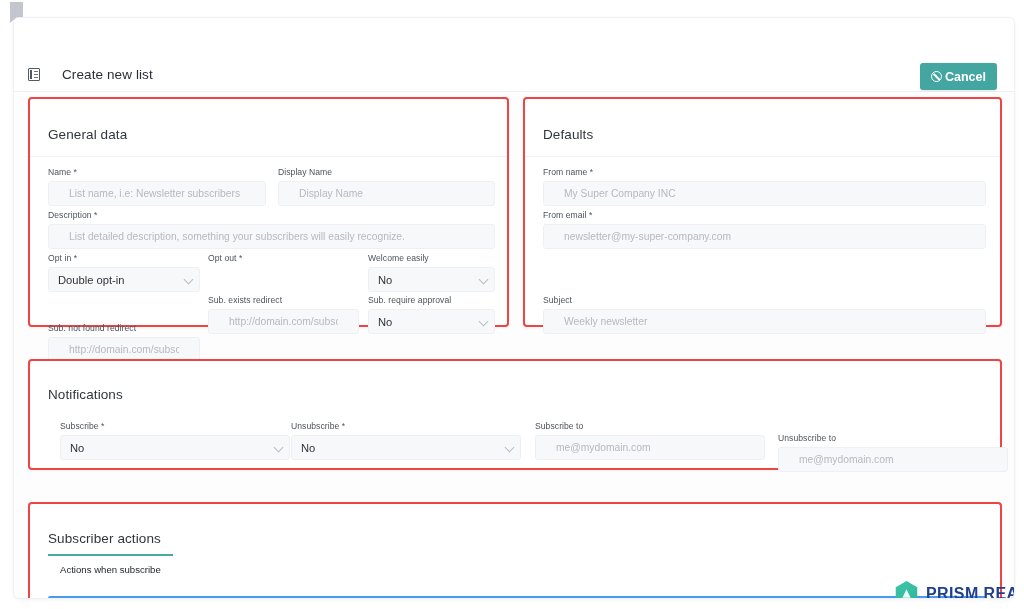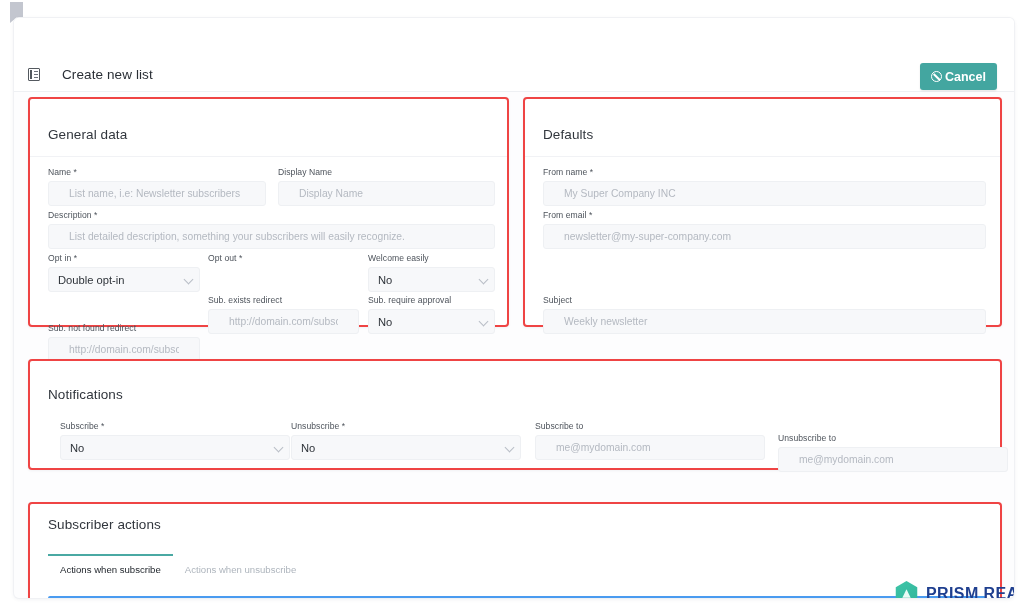--- a/index.html
+++ b/index.html
@@ -325,29 +325,26 @@
         <div class="lbl">Subscribe to</div>
         <input class="inp" type="text" placeholder="me@mydomain.com" style="">
       </div>
       <div class="fld" style="left:748px; top:60px; width:230px;margin-top:12px;">
         <div class="lbl">Unsubscribe to</div>
         <input class="inp" type="text" placeholder="me@mydomain.com" style="">
       </div>
     </div>
 
     <div class="card" style="left:14px; top:484px; width:974px; height:120px; border-bottom:none;">
-      <div class="card-title" style="position:absolute; left:18px; top:13px;">Subscriber actions</div>
+      <div class="card-title" style="position:absolute; left:18px; top:27px;">Subscriber actions</div>
 
       <div class="tabs" style="left:18px; top:50px;">
         <div class="tab active">
           <span>Actions when subscribe</span>
         </div>
-        <div class="tab inactive">
-          <span>Actions when unsubscribe</span>
-        </div>
       </div>
 
       <div class="banner" style="left:18px; top:92px; width:938px; height:19px;">
         
       </div>
     </div>
 
     <div class="watermark" style="left:880px; top:563px;">
       <span class="wm-hex"></span>
       <span class="wm-text">PRISM REACH</span>

